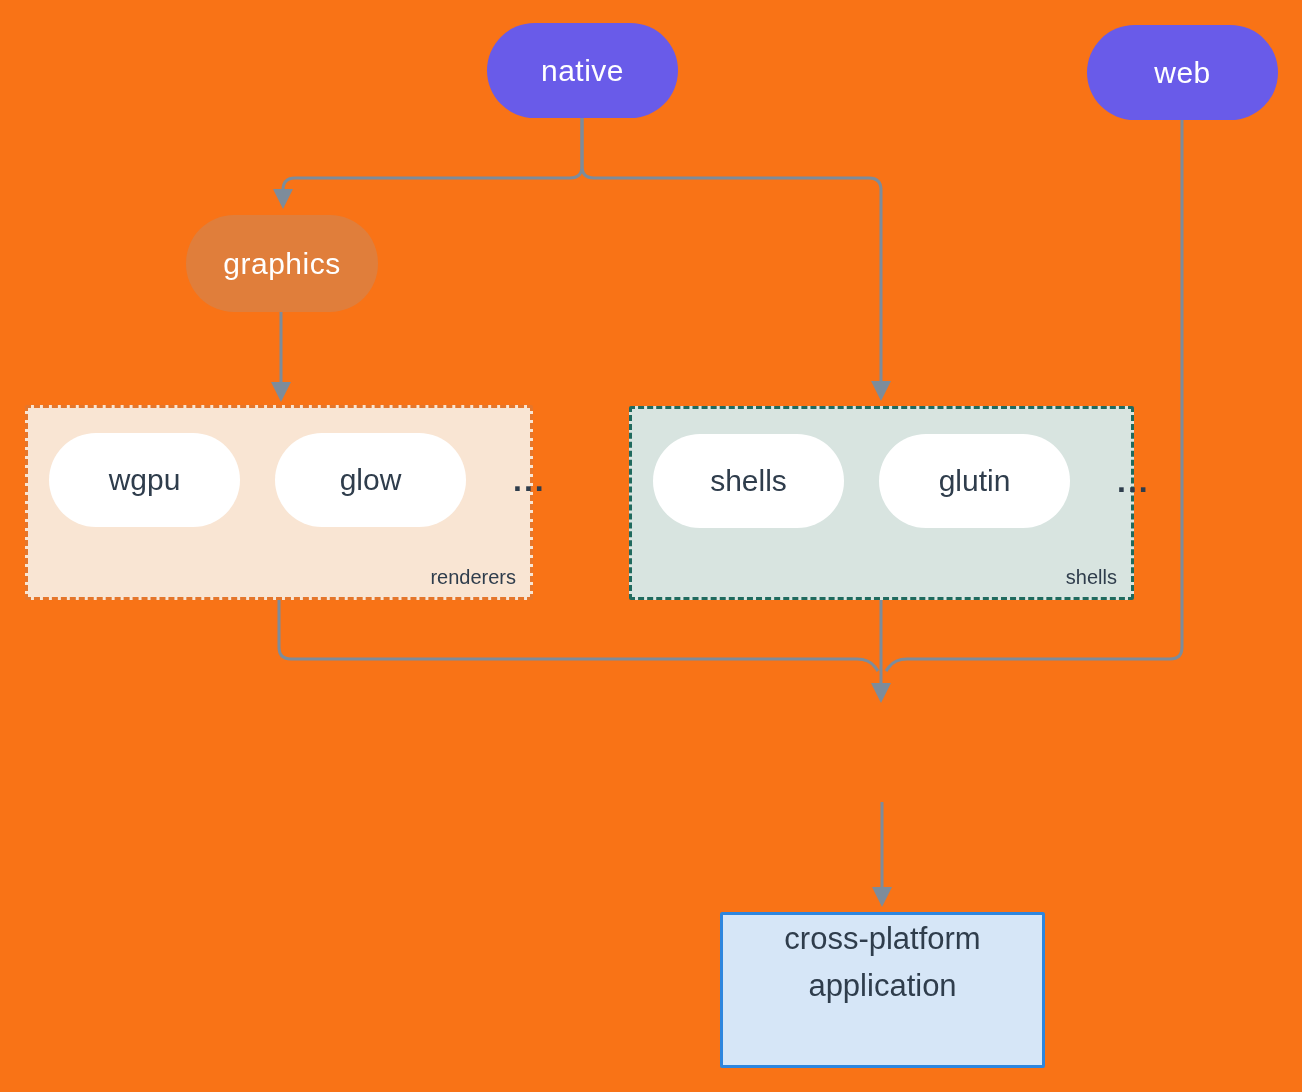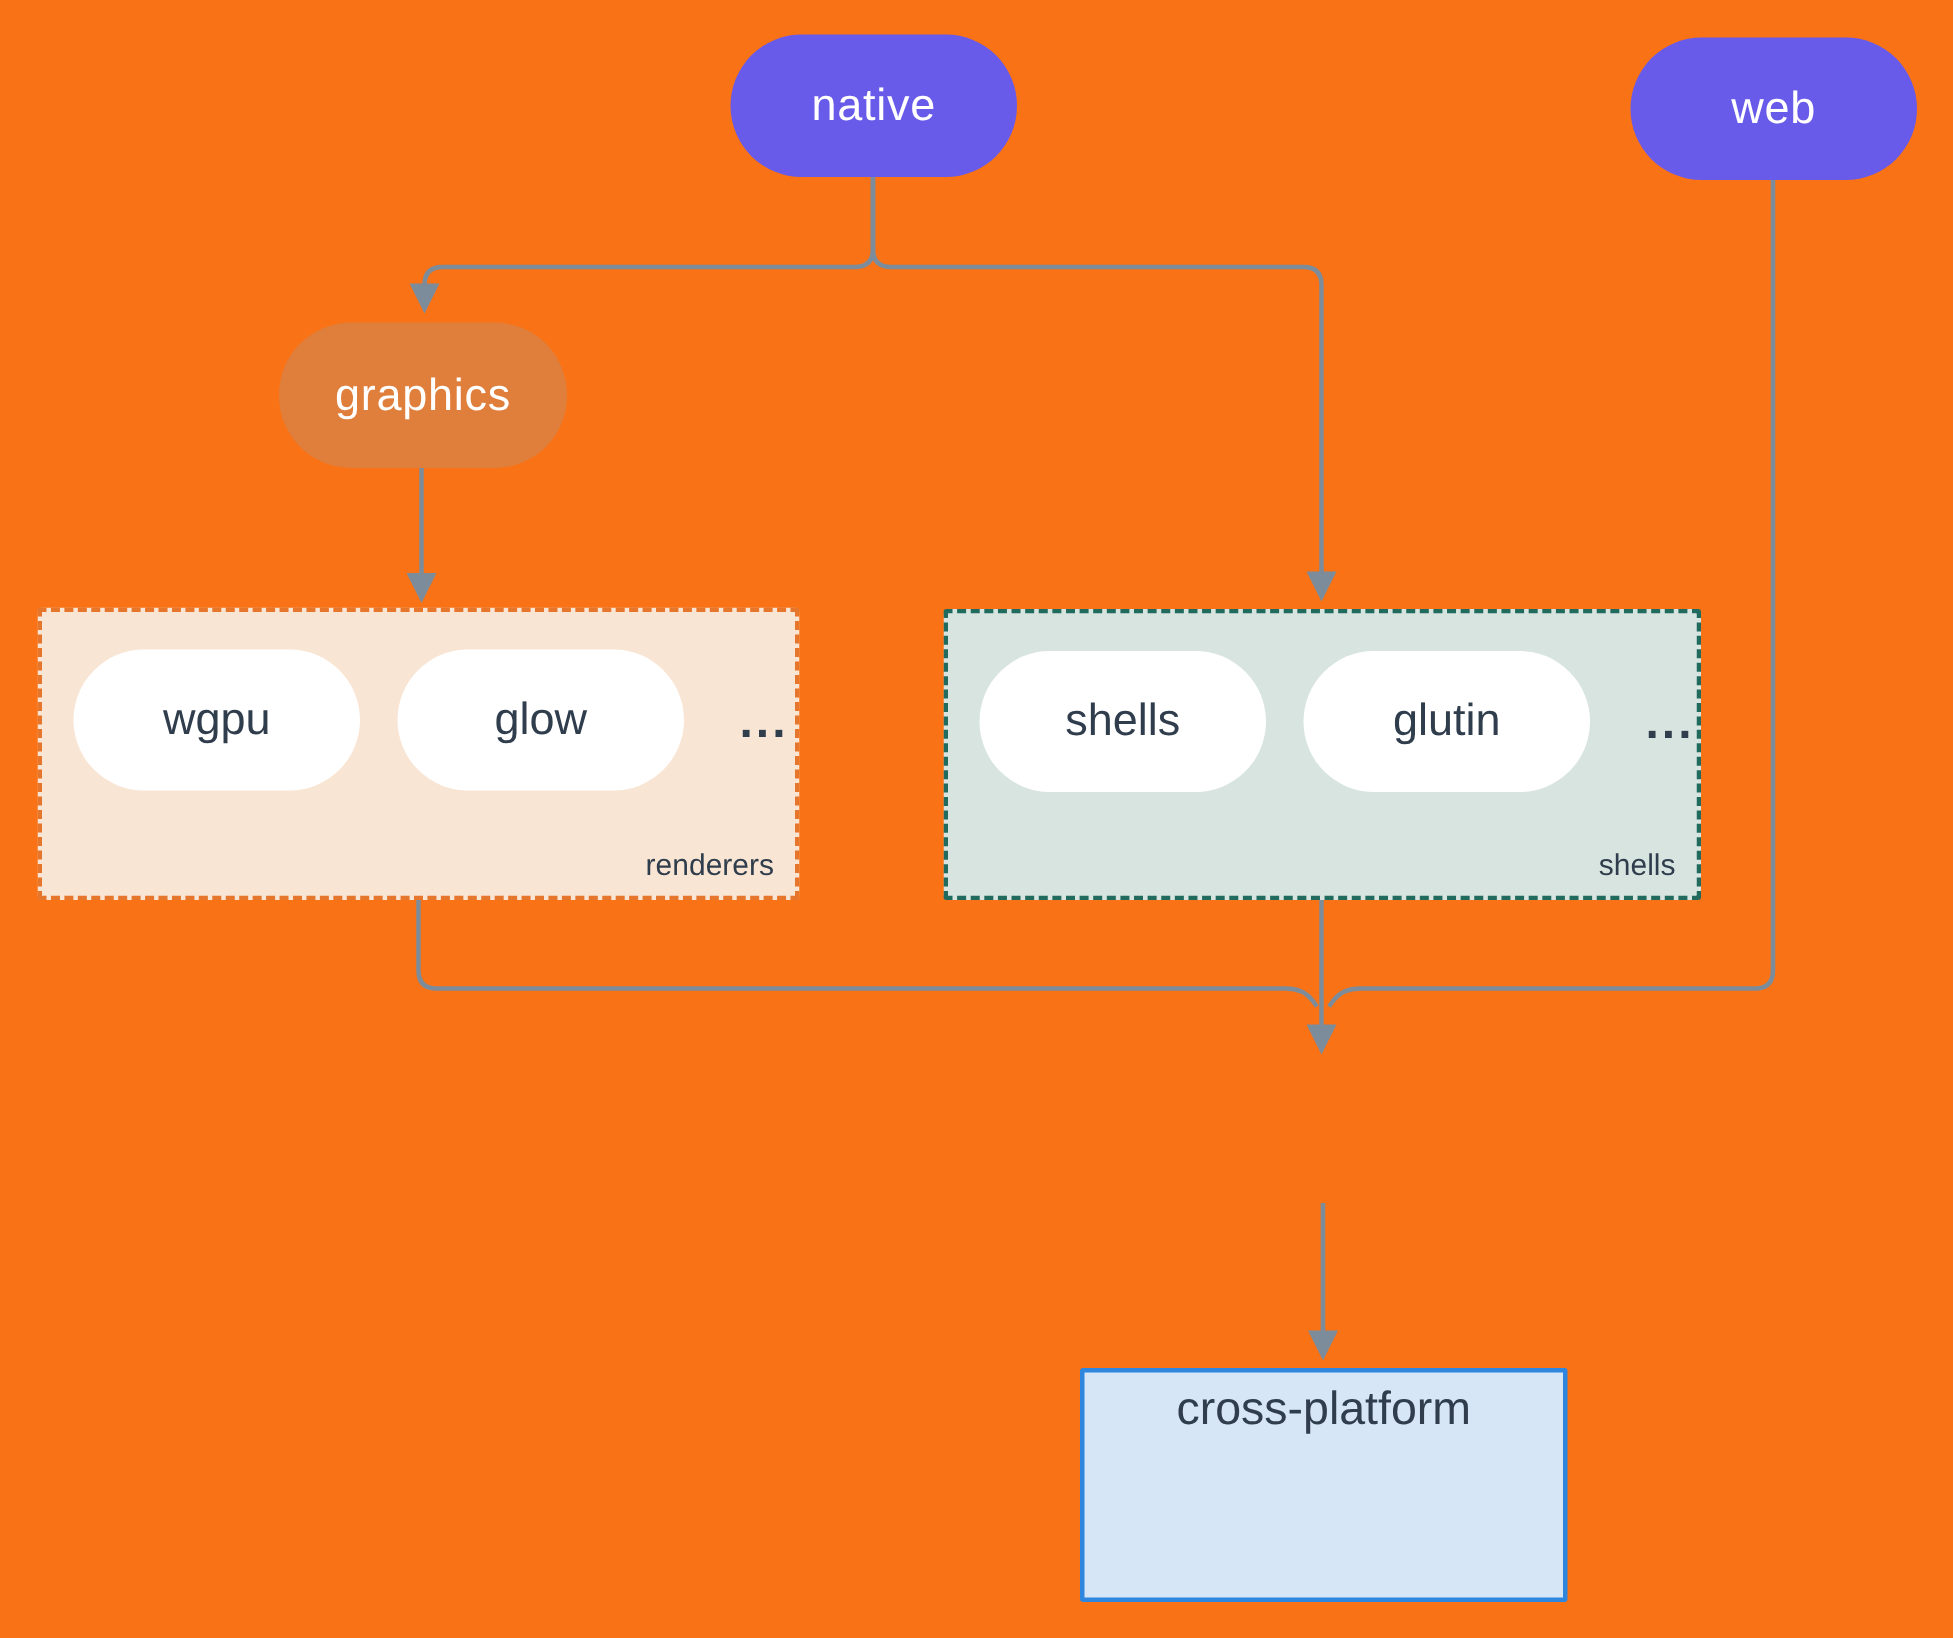--- a/index.html
+++ b/index.html
@@ -46,21 +46,21 @@
     border: 3px dashed #E5762B;
   }
   .group-shells {
     left: 629px; top: 406px; width: 505px; height: 194px;
     background: #D8E4E0;
     border: 3px dashed #206A5E;
   }
   .group-items {
     display: flex;
     align-items: center;
-    gap: 25px;
+    gap: 35px;
     padding: 25px 0 0 21px;
   }
   .inner-pill {
     width: 191px;
     height: 94px;
     background: #ffffff;
     border-radius: 47px;
     display: flex;
     align-items: center;
     justify-content: center;
@@ -154,15 +154,16 @@
         <span>glutin</span>
       </div>
       <span class="ellipsis">...</span>
     </div>
     <span class="group-label">shells</span>
   </div>
 
 
   <div class="app-box">
     <span>cross-platform</span>
+    <span>application</span>
   </div>
 
 </div>
 
 </body></html>

